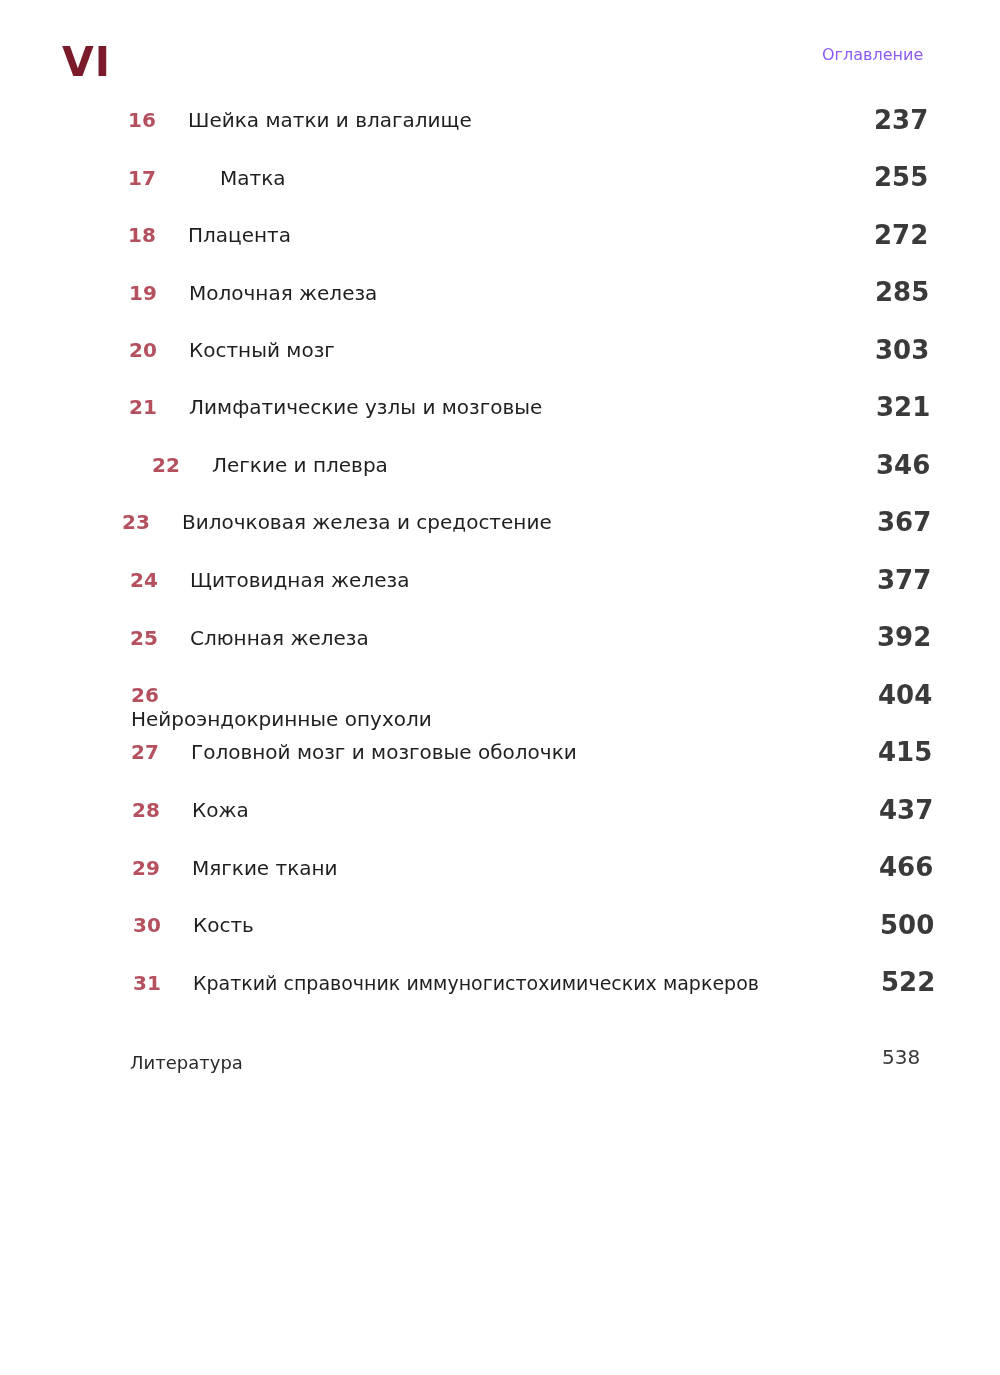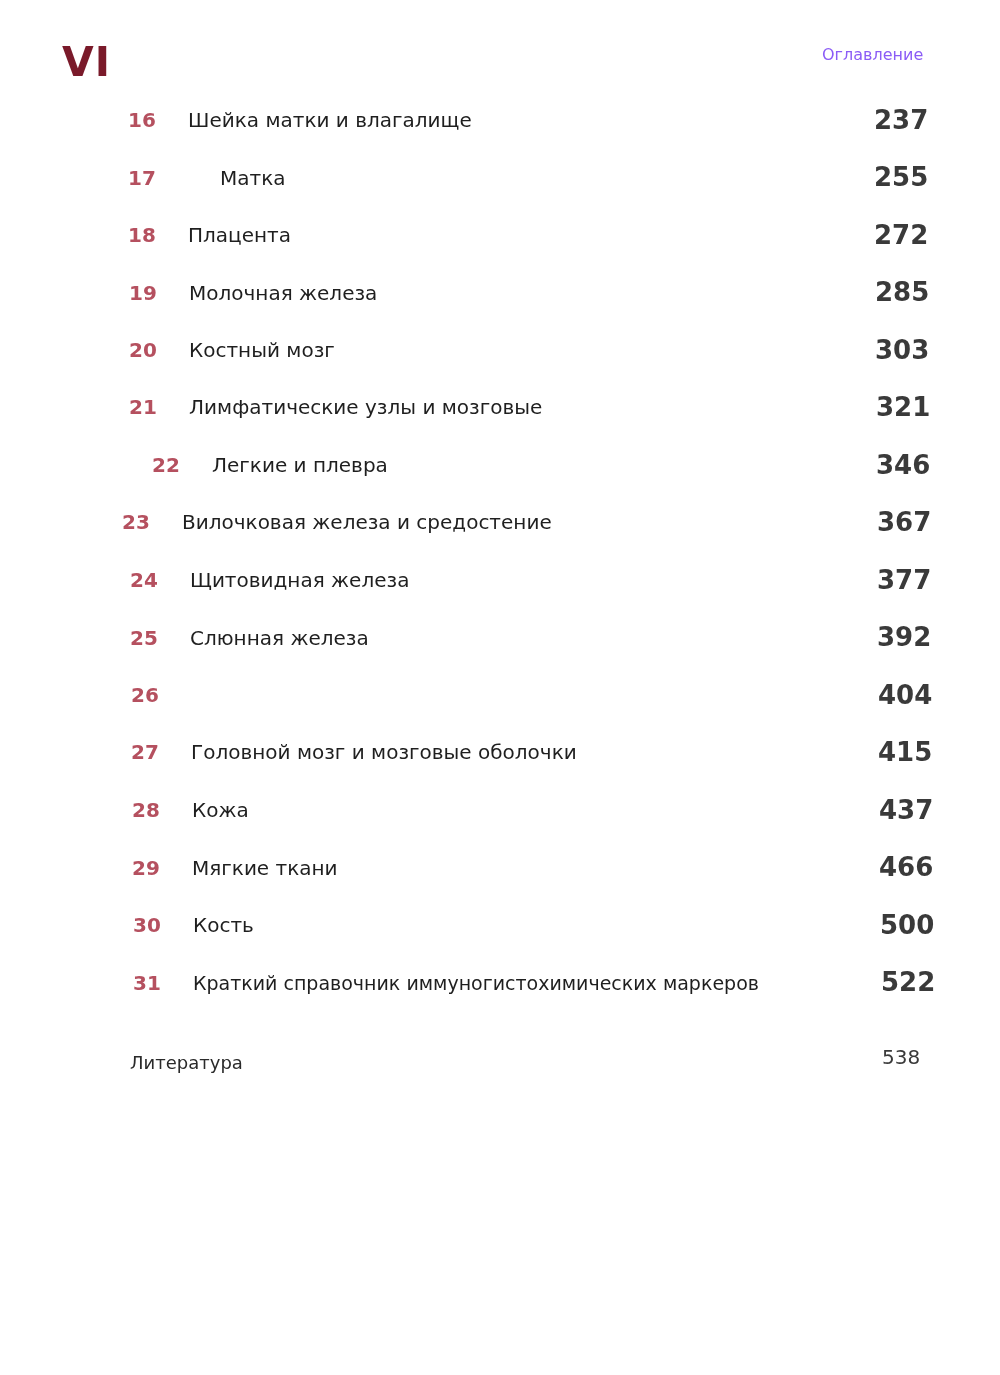--- a/index.html
+++ b/index.html
@@ -142,20 +142,21 @@
   <div class="page" style="left:877px; top:565px;">377</div>
 
   <div class="row" style="left:130px; top:626px;">
     <span class="num">25</span>
     <span class="title">Слюнная железа</span>
   </div>
   <div class="page" style="left:877px; top:622px;">392</div>
 
   <div class="row" style="left:131px; top:683px;flex-direction:column;">
     <span class="num">26</span>
+    <span class="title">Нейроэндокринные опухоли</span>
   </div>
   <div class="page" style="left:878px; top:680px;">404</div>
 
   <div class="row" style="left:131px; top:740px;">
     <span class="num">27</span>
     <span class="title">Головной мозг и мозговые оболочки</span>
   </div>
   <div class="page" style="left:878px; top:737px;">415</div>
 
   <div class="row" style="left:132px; top:798px;">

